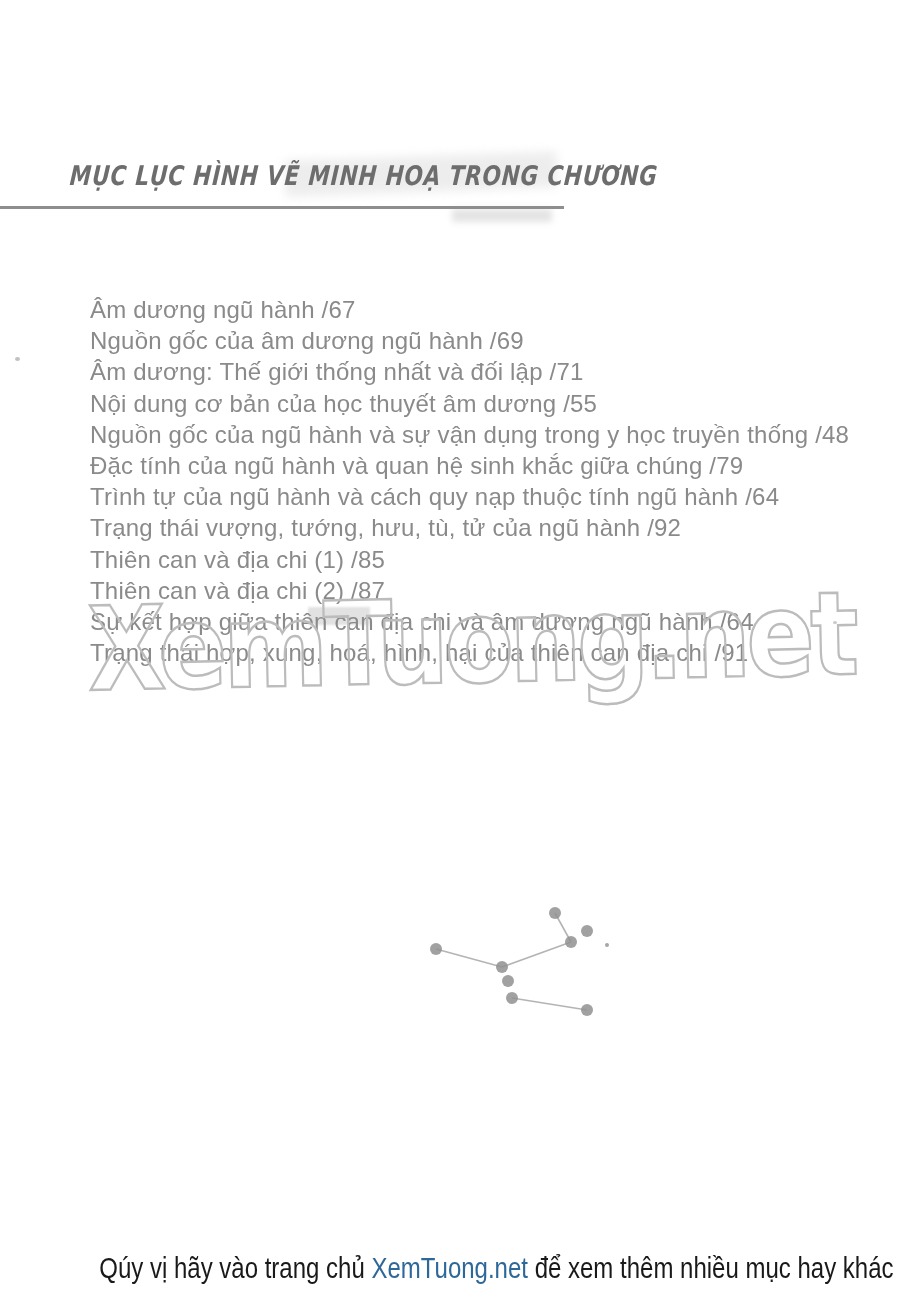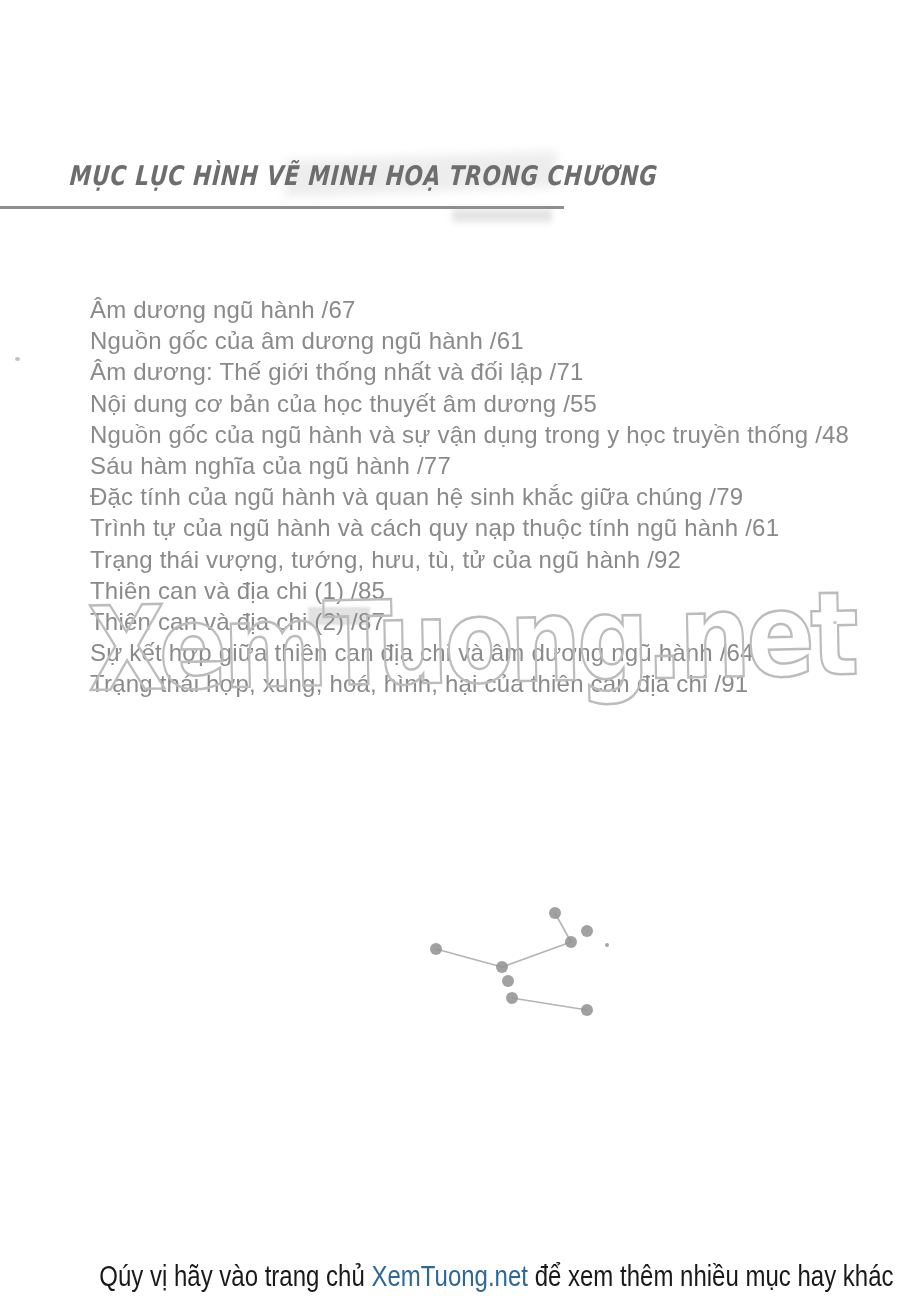--- a/index.html
+++ b/index.html
@@ -44,47 +44,46 @@
     pointer-events:none;
   }
 
   .constellation{position:absolute;left:400px;top:880px;}
 
   .speck{position:absolute;border-radius:50%;}
   .speck-1{left:15px;top:357px;width:5px;height:4px;background:#b2b2b2;opacity:.8;}
   .speck-2{left:833px;top:621px;width:4px;height:3px;background:#bbbbbb;opacity:.8;}
 
   .footer{
-    position:absolute;bottom:17px;left:0;width:100%;
+    position:absolute;bottom:25px;left:0;width:100%;
     text-align:center;font-size:30px;color:#191919;
   }
   .footer-inner{display:inline-block;white-space:nowrap;transform:scaleX(.8);transform-origin:center;}
   .footer-link{text-decoration:none;}
 </style>
 </head>
 <body>
 
 <div class="page">
 
   <div class="smudge smudge-1"></div>
   <div class="smudge smudge-2"></div>
   <div class="smudge smudge-3"></div>
 
   <h1 class="title" style="color: rgb(109, 109, 109);">MỤC LỤC HÌNH VẼ MINH HOẠ TRONG CHƯƠNG</h1>
   <div class="rule"></div>
 
   <div class="toc" id="toc" style="color: rgb(138, 138, 138);">
       <div class="toc-line">Âm dương ngũ hành /67</div>
-      <div class="toc-line">Nguồn gốc của âm dương ngũ hành /61</div>
+      <div class="toc-line">Nguồn gốc của âm dương ngũ hành /69</div>
       <div class="toc-line">Âm dương: Thế giới thống nhất và đối lập /71</div>
       <div class="toc-line">Nội dung cơ bản của học thuyết âm dương /55</div>
       <div class="toc-line">Nguồn gốc của ngũ hành và sự vận dụng trong y học truyền thống /48</div>
-      <div class="toc-line">Sáu hàm nghĩa của ngũ hành /77</div>
       <div class="toc-line">Đặc tính của ngũ hành và quan hệ sinh khắc giữa chúng /79</div>
-      <div class="toc-line">Trình tự của ngũ hành và cách quy nạp thuộc tính ngũ hành /61</div>
+      <div class="toc-line">Trình tự của ngũ hành và cách quy nạp thuộc tính ngũ hành /64</div>
       <div class="toc-line">Trạng thái vượng, tướng, hưu, tù, tử của ngũ hành /92</div>
       <div class="toc-line">Thiên can và địa chi (1) /85</div>
       <div class="toc-line">Thiên can và địa chi (2) /87</div>
       <div class="toc-line">Sự kết hợp giữa thiên can địa chi và âm dương ngũ hành /64</div>
       <div class="toc-line">Trạng thái hợp, xung, hoá, hình, hại của thiên can địa chi /91</div>
     </div>
 
   <div class="watermark" style="-webkit-text-stroke: 2.5px rgb(188, 188, 188);">XemTuong.net</div>
 
   <svg class="constellation" id="constellation" width="230" height="150" viewBox="0 0 230 150">

